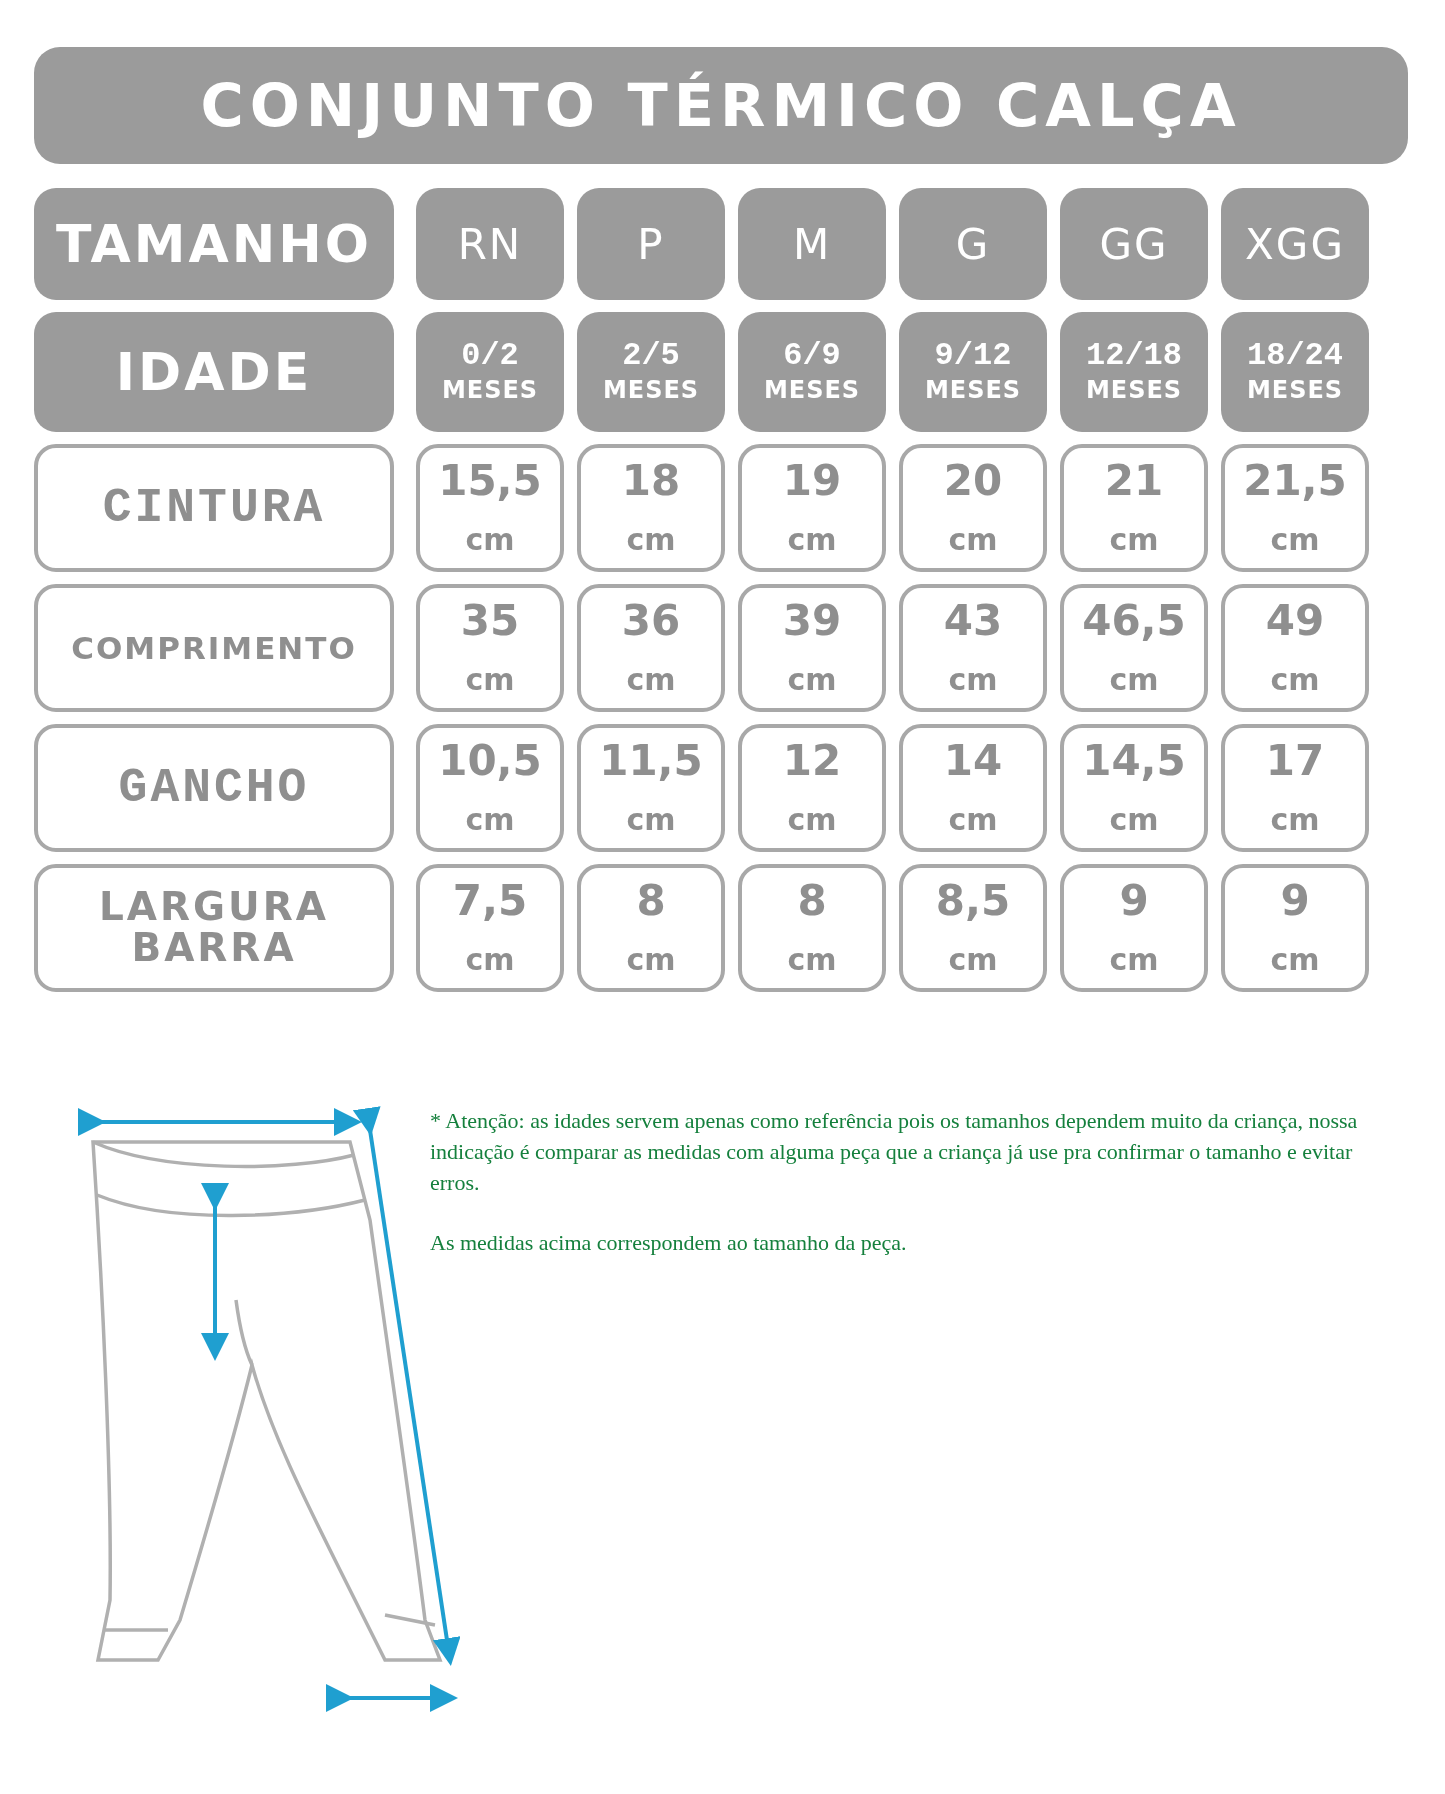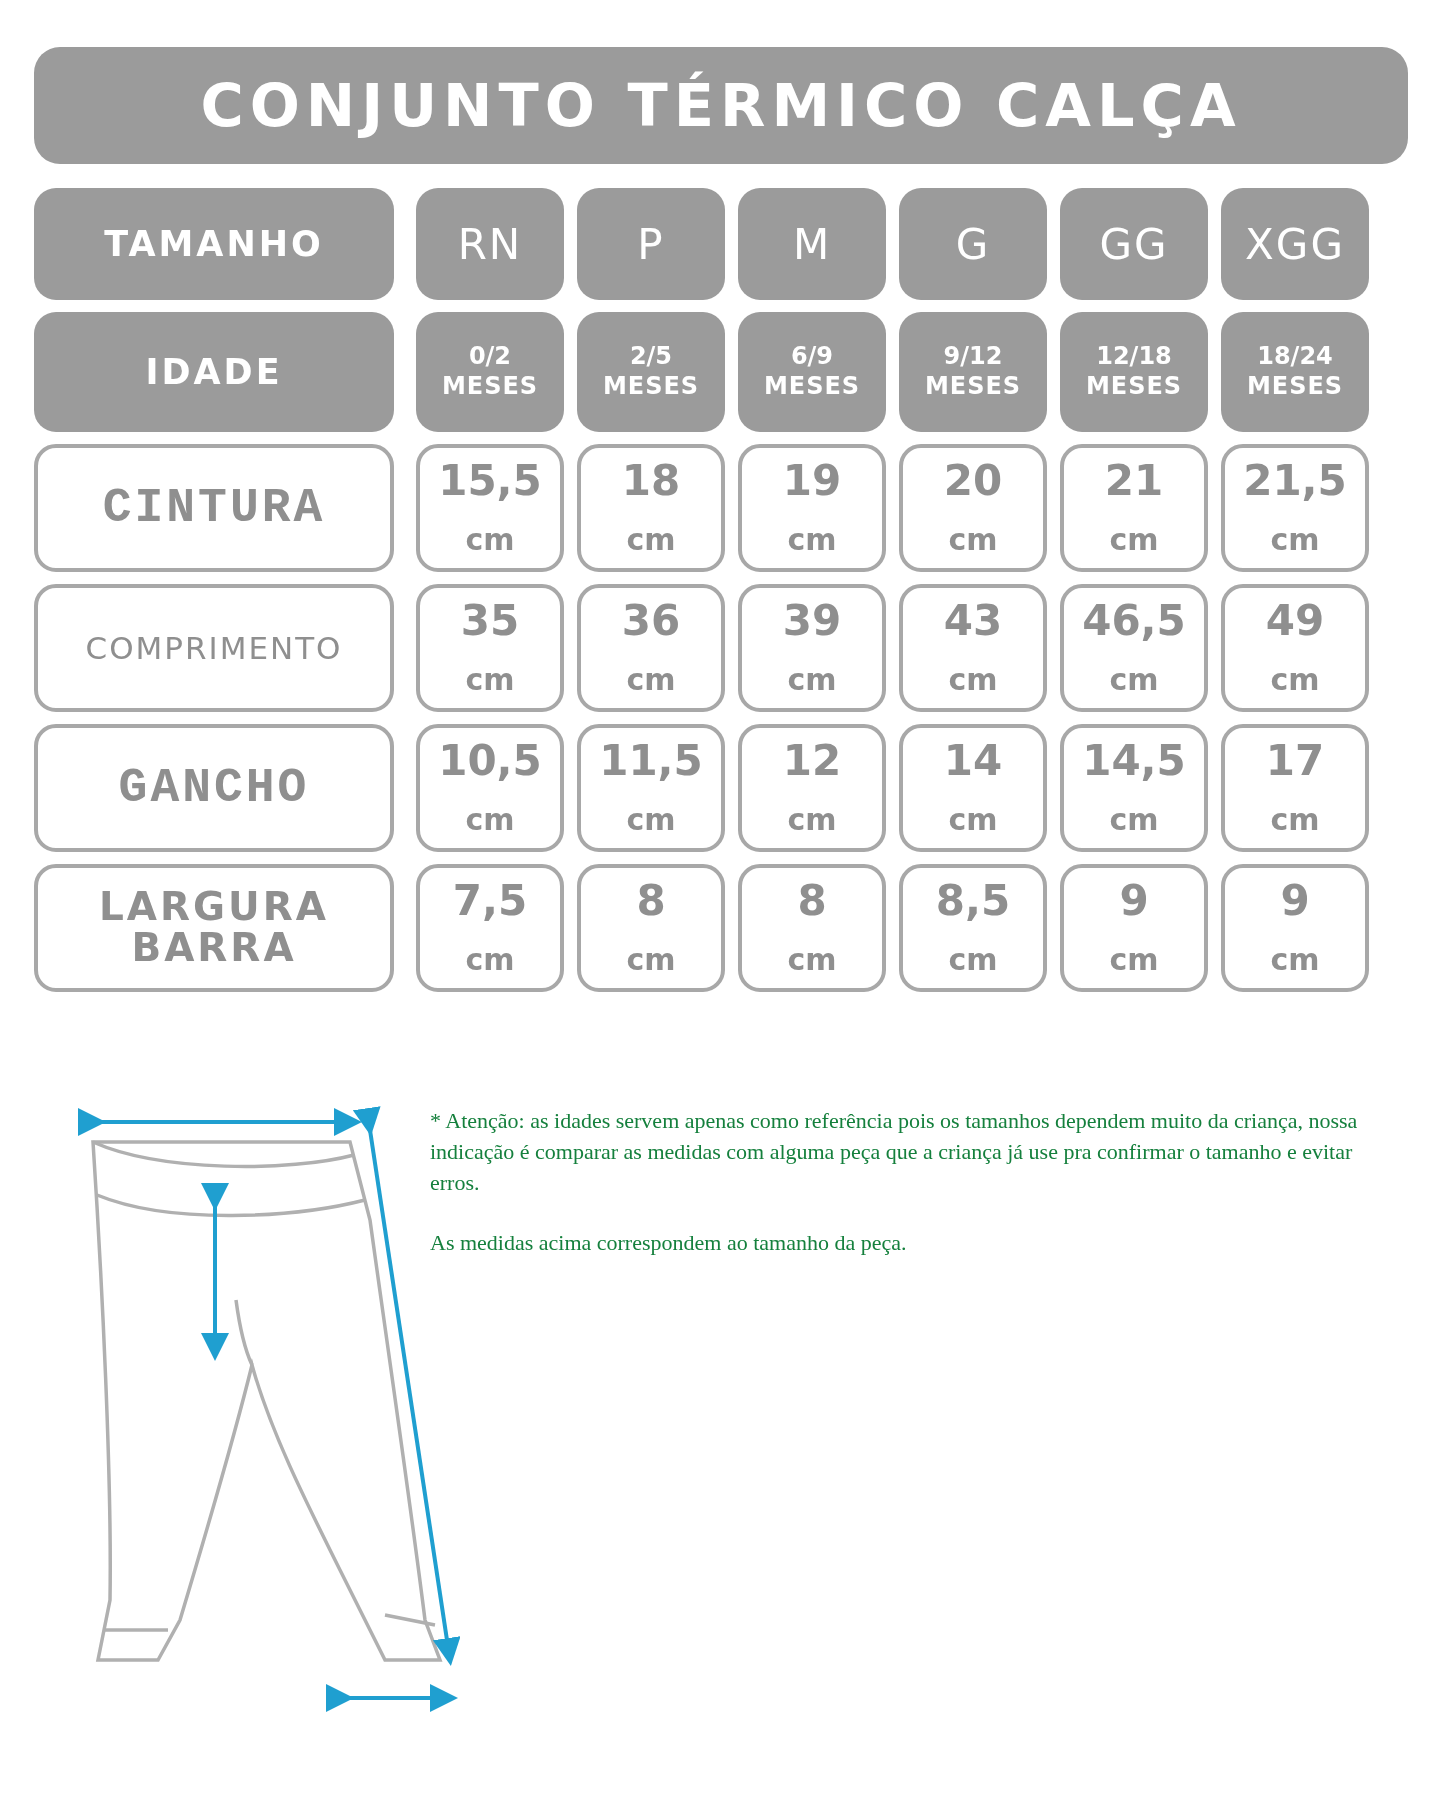--- a/index.html
+++ b/index.html
@@ -83,51 +83,52 @@
     background: #ffffff;
     border: 4px solid #a8a8a8;
     color: #8f8f8f;
   }
 
   .r-head { height: 112px; }
   .r-age  { height: 120px; }
   .r-data { height: 128px; }
 
   .lbl-big {
-    font-size: 35px;
+    font-size: 52px;
     letter-spacing: 3px;
     font-weight: bold;
   }
   .lbl-mid {
     font-size: 48px;
     letter-spacing: 3px;
     font-weight: bold;
     font-family: Liberation Mono, monospace;
   }
   .lbl-sm {
     font-size: 31px;
     letter-spacing: 2px;
-    font-weight: normal;
+    font-weight: bold;
   }
   .lbl-two {
     font-size: 39px;
     letter-spacing: 3px;
     font-weight: bold;
     line-height: 1.05;
     text-align: center;
   }
   .size-txt {
     font-size: 42px;
     font-weight: normal;
     letter-spacing: 2px;
   }
   .age-num {
-    font-size: 24px;
+    font-size: 32px;
     font-weight: bold;
     line-height: 1;
+    font-family: Liberation Mono, monospace;
   }
   .age-unit {
     font-size: 24px;
     font-weight: bold;
     letter-spacing: 1px;
     margin-top: 4px;
   }
   .meas-num {
     font-size: 42px;
     font-weight: bold;

